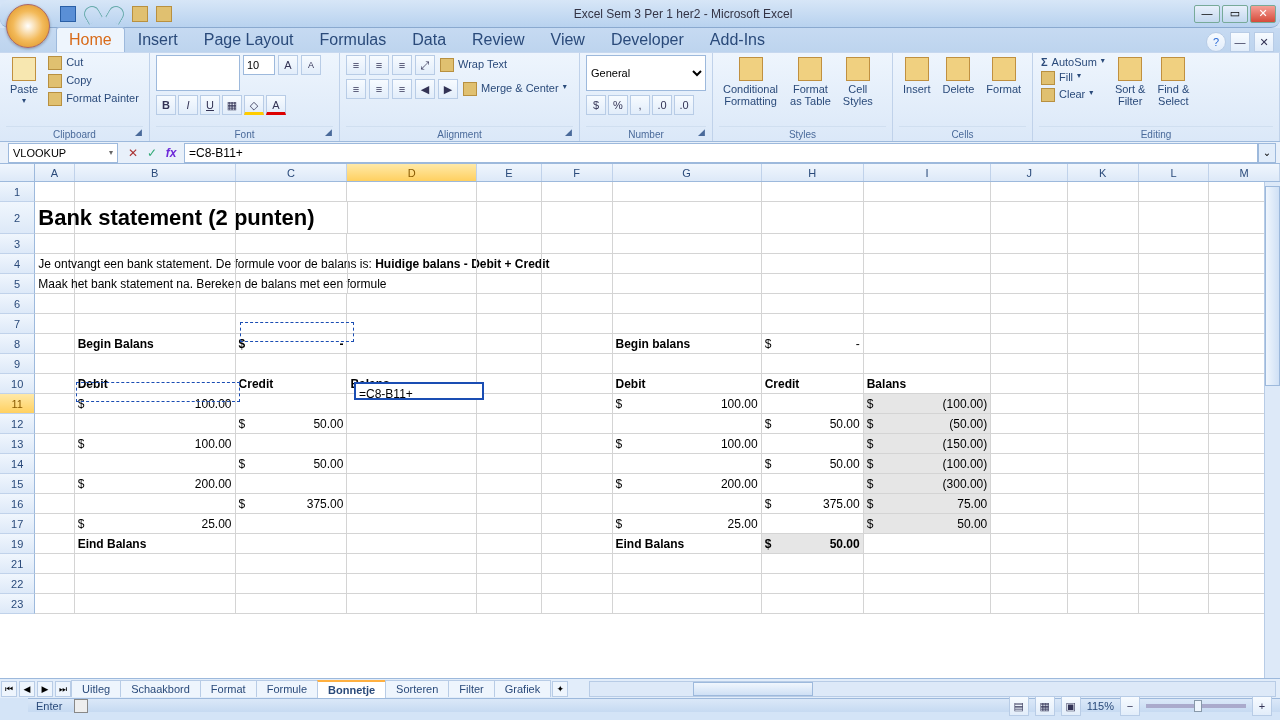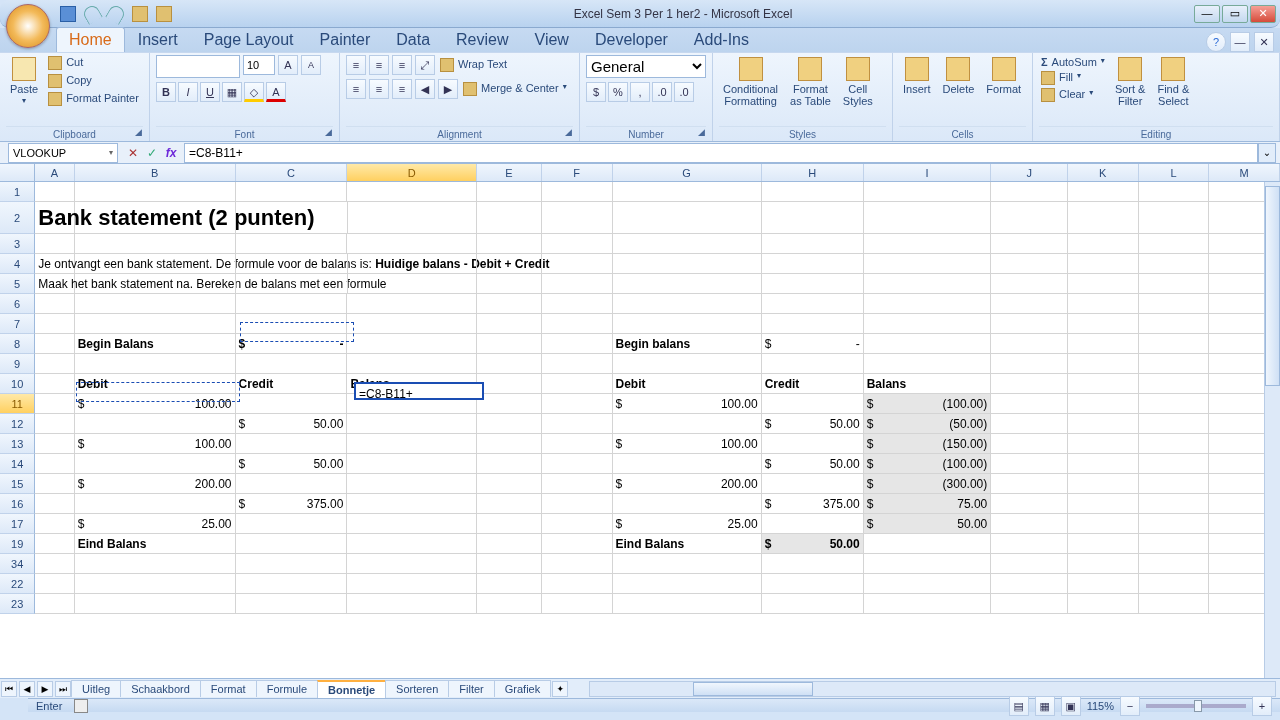--- a/index.html
+++ b/index.html
@@ -23,21 +23,21 @@
 
 
 .ribbon { height: 90px; background: linear-gradient(#eef5fd,#dbe8f8); border-top: 1px solid #c7d8ef; border-bottom: 1px solid #9db9dc; display: flex; }
 .group { border-right: 1px solid #c0d2ea; padding: 2px 6px 0 6px; display: flex; flex-direction: column; position:relative;}
 .group-label { font-size: 10px; color: #4a6a9a; text-align: center; padding: 2px 0 1px 0; border-top: 1px solid #d0dff0; margin-top:auto; white-space:nowrap;}
 .group-body { display: flex; gap: 4px; flex: 1; align-items:flex-start;}
 .bigbtn { display:flex; flex-direction:column; align-items:center; gap:2px; padding:2px 4px; font-size:11px; color:#2a4a7a; text-align:center; line-height:1.1; }
 .bigbtn .ic32 { width:24px; height:24px; background:#f0d080; border:1px solid #c09040; }
 .smrow { display:flex; gap:4px; font-size:11px; color:#2a4a7a; padding:1px 2px; white-space:nowrap;}
 .smrow .ic16 { width:14px; height:14px; background:#e0c070; border:1px solid #b89040; display:inline-block;}
-.fontsel { width:84px; height:23px; border:1px solid #9db9dc; background:#fff; font-size:15px; }
+.fontsel { width:84px; height:36px; border:1px solid #9db9dc; background:#fff; font-size:11px; }
 .sizesel { width:32px; height:20px; border:1px solid #9db9dc; background:#fff; font-size:11px; text-align:left; padding-left:3px;}
 .btnrow { display:flex; gap:2px; }
 .tbtn { width:20px; height:20px; border:1px solid #b8ccE6; background:linear-gradient(#f7fbff,#e2edfa); font-size:11px; text-align:center; line-height:18px; color:#335; }
 .launch { position:absolute; bottom:2px; right:2px; width:12px; height:12px; font-size:9px; color:#4a6a9a;}
 
 
 .fmlbar { height: 22px; background: #e8f0fa; border-bottom: 1px solid #9db9dc; display: flex; align-items: center; }
 .namebox { width: 110px; height: 20px; border: 1px solid #9db9dc; background: #fff; margin: 0 2px 0 8px; font-size: 11px; padding: 2px 4px; display:flex; align-items:center; justify-content:space-between;}
 .namebox span:last-child{font-size:8px;color:#666}
 .fbtns { display: flex; gap: 1px; padding: 0 4px; }
@@ -105,21 +105,21 @@
     <div class="winbtn">—</div>
     <div class="winbtn">▭</div>
     <div class="winbtn close">✕</div>
   </div>
 </div>
 
 <div class="ribtabs">
   <div class="ribtab active">Home</div>
   <div class="ribtab">Insert</div>
   <div class="ribtab">Page Layout</div>
-  <div class="ribtab">Painter</div>
+  <div class="ribtab">Formulas</div>
   <div class="ribtab">Data</div>
   <div class="ribtab">Review</div>
   <div class="ribtab">View</div>
   <div class="ribtab">Developer</div>
   <div class="ribtab">Add-Ins</div>
   <div class="ribextra">
     <span class="tbtn" style="border-radius:50%;color:#2a6ad6">?</span>
     <span class="tbtn">—</span>
     <span class="tbtn">✕</span>
   </div>
@@ -676,21 +676,21 @@
           <span>$</span>
           <span>50.00</span>
         </div>
         <div class="cell cI"></div>
         <div class="cell cJ"></div>
         <div class="cell cK"></div>
         <div class="cell cL"></div>
         <div class="cell cM"></div>
       </div>
       <div class="row">
-        <div class="rowhead">34</div>
+        <div class="rowhead">21</div>
         <div class="cell cA"></div>
         <div class="cell cB"></div>
         <div class="cell cC"></div>
         <div class="cell cD"></div>
         <div class="cell cE"></div>
         <div class="cell cF"></div>
         <div class="cell cG"></div>
         <div class="cell cH"></div>
         <div class="cell cI"></div>
         <div class="cell cJ"></div>

